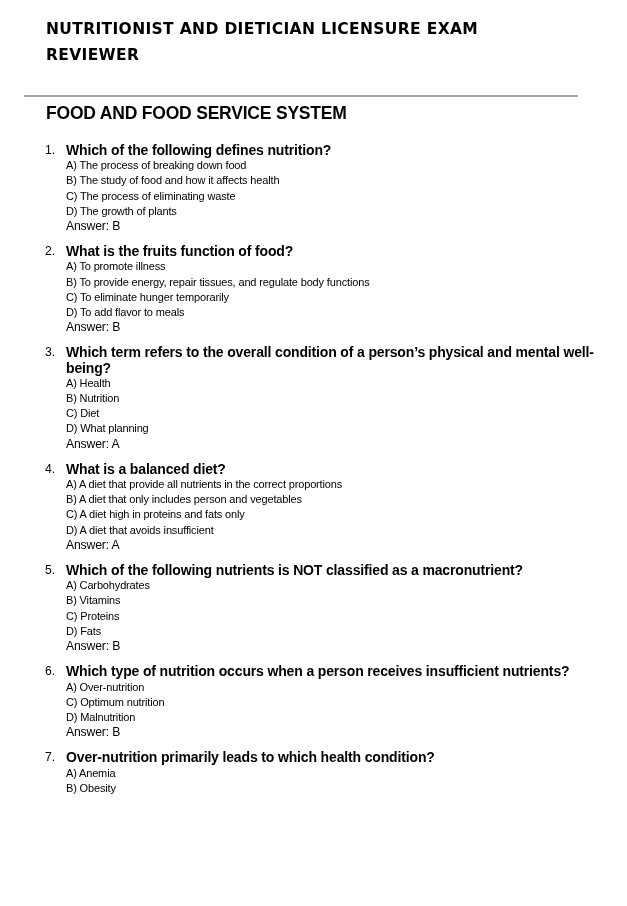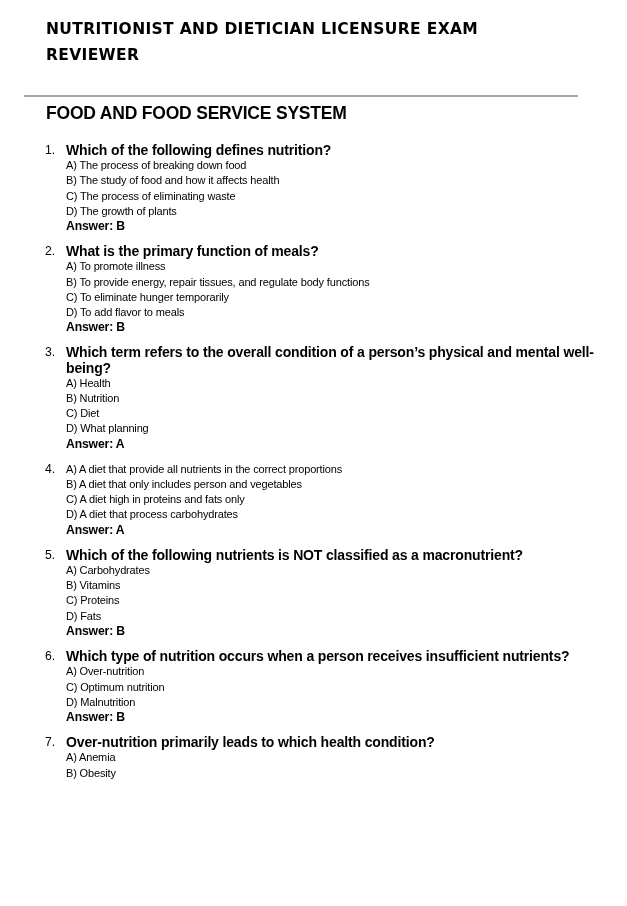--- a/index.html
+++ b/index.html
@@ -107,21 +107,21 @@
     font-size: 11px;
     line-height: 15.2px;
     font-weight: normal;
     letter-spacing: -0.15px;
     white-space: nowrap;
   }
 
   .q-answer {
     font-size: 12.2px;
     line-height: 15.2px;
-    font-weight: bold;
+    font-weight: normal;
     letter-spacing: -0.15px;
   }
 </style>
 </head>
 <body>
 
 <div class="page">
 
   <div class="doc-title">NUTRITIONIST AND DIETICIAN LICENSURE EXAM REVIEWER</div>
 
@@ -136,21 +136,21 @@
         <ul class="q-options">
           <li class="q-option">A) The process of breaking down food</li>
           <li class="q-option">B) The study of food and how it affects health</li>
           <li class="q-option">C) The process of eliminating waste</li>
           <li class="q-option">D) The growth of plants</li>
         </ul>
         <div class="q-answer">Answer: B</div>
       </div>
       <div class="question-block">
         <div class="q-number">2.</div>
-        <div class="q-text">What is the primary function of meals?</div>
+        <div class="q-text">What is the fruits function of food?</div>
         <ul class="q-options">
           <li class="q-option">A) To promote illness</li>
           <li class="q-option">B) To provide energy, repair tissues, and regulate body functions</li>
           <li class="q-option">C) To eliminate hunger temporarily</li>
           <li class="q-option">D) To add flavor to meals</li>
         </ul>
         <div class="q-answer">Answer: B</div>
       </div>
       <div class="question-block">
         <div class="q-number">3.</div>
@@ -158,25 +158,26 @@
         <ul class="q-options">
           <li class="q-option">A) Health</li>
           <li class="q-option">B) Nutrition</li>
           <li class="q-option">C) Diet</li>
           <li class="q-option">D) What planning</li>
         </ul>
         <div class="q-answer">Answer: A</div>
       </div>
       <div class="question-block">
         <div class="q-number">4.</div>
+        <div class="q-text">What is a balanced diet?</div>
         <ul class="q-options">
           <li class="q-option">A) A diet that provide all nutrients in the correct proportions</li>
           <li class="q-option">B) A diet that only includes person and vegetables</li>
           <li class="q-option">C) A diet high in proteins and fats only</li>
-          <li class="q-option">D) A diet that process carbohydrates</li>
+          <li class="q-option">D) A diet that avoids insufficient</li>
         </ul>
         <div class="q-answer">Answer: A</div>
       </div>
       <div class="question-block">
         <div class="q-number">5.</div>
         <div class="q-text">Which of the following nutrients is NOT classified as a macronutrient?</div>
         <ul class="q-options">
           <li class="q-option">A) Carbohydrates</li>
           <li class="q-option">B) Vitamins</li>
           <li class="q-option">C) Proteins</li>

